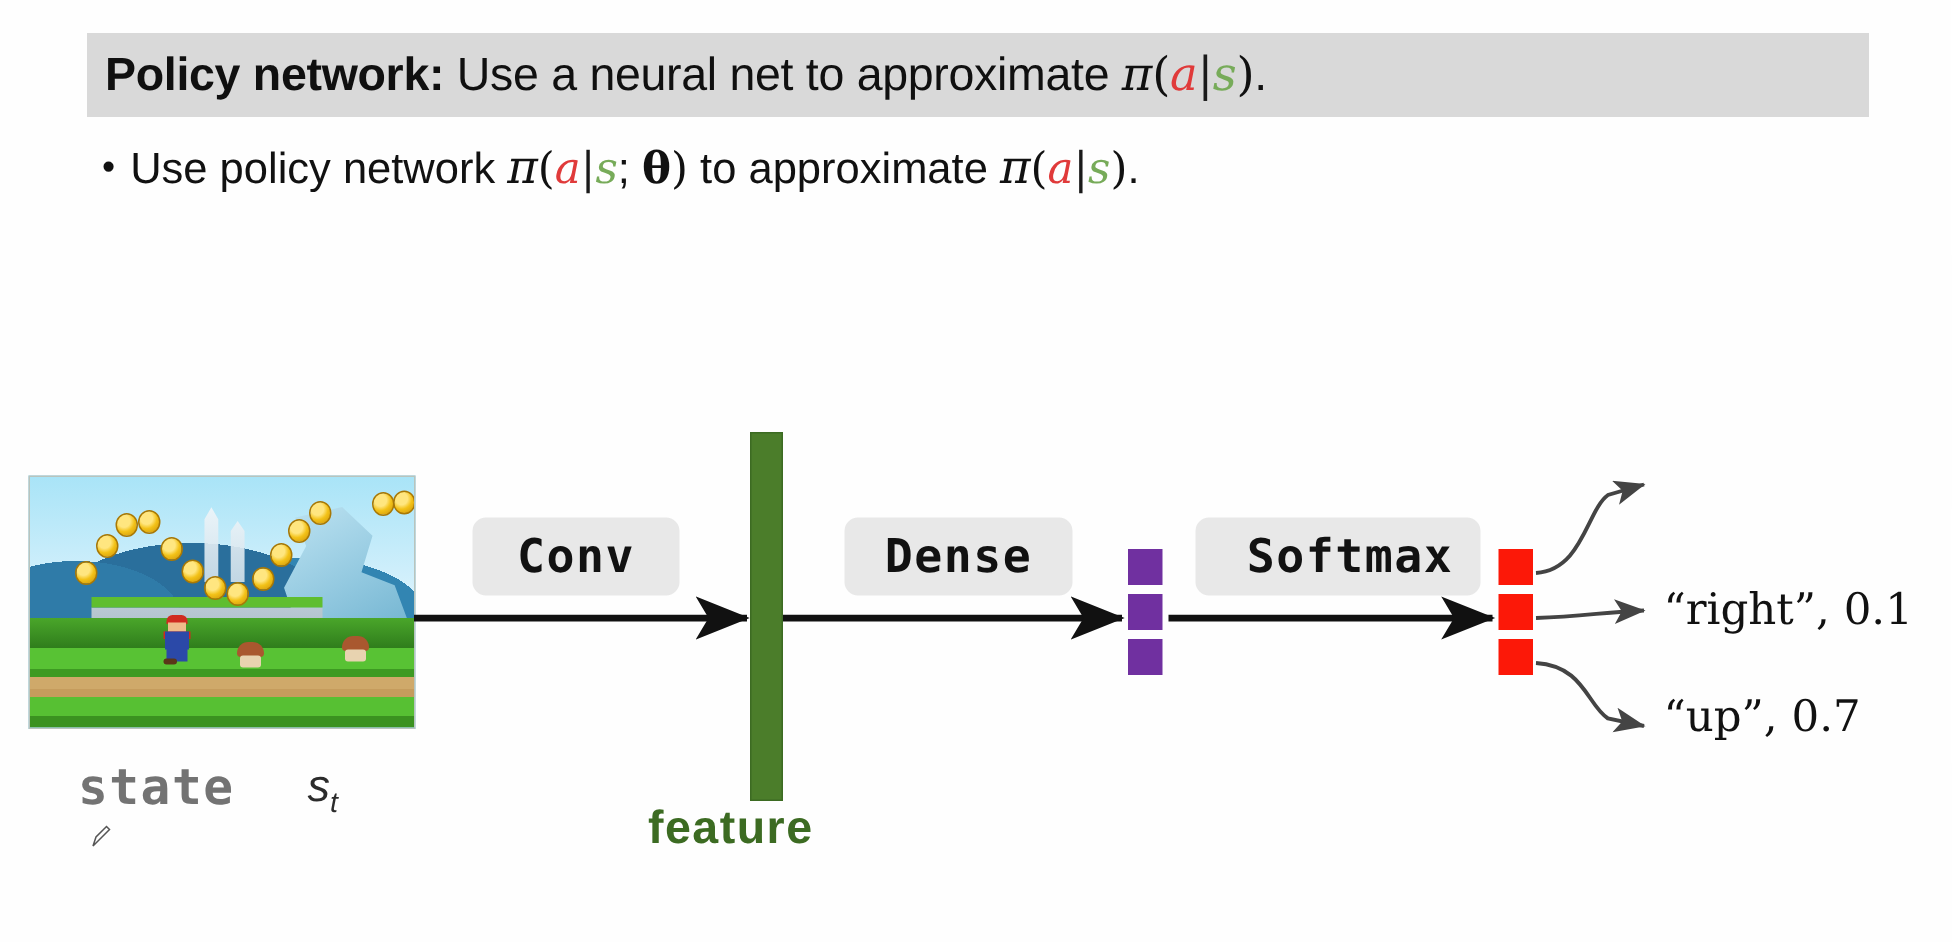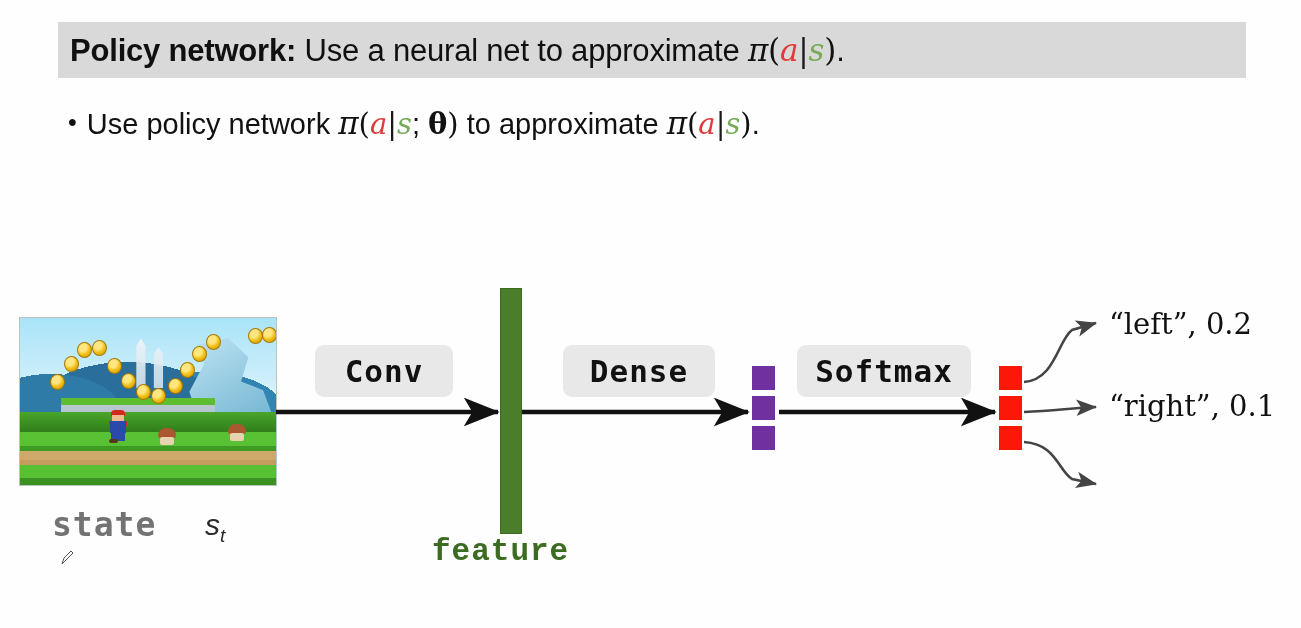--- a/index.html
+++ b/index.html
@@ -44,21 +44,21 @@
   .theta { font-family: "DejaVu Serif", serif; font-weight: bold; }
 
   
   .bullet-line {
     position: absolute;
     font-size: 29px;
     color: #111111;
     white-space: nowrap;
     font-family: "Liberation Sans", sans-serif;
   }
-  #bullet-1 { left: 68px; top: 105px; }
+  #bullet-1 { left: 68px; top: 94px; }
   #bullet-2 { left: 68px; top: 153px; }
   .bullet-dot { font-size: 25px; padding-right: 10px; vertical-align: 3px; }
 
   
   #diagram { position: absolute; left: 0; top: 0; width: 1301px; height: 628px; }
 
   
   #state-image {
     position: absolute;
     left: 19px;
@@ -157,31 +157,31 @@
     border-radius: 9px;
     display: flex; align-items: center; justify-content: center;
     font-family: "DejaVu Sans Mono", monospace;
     font-weight: bold;
     font-size: 31px;
     color: #111111;
     letter-spacing: 1px;
   }
   #box-conv   { left: 315px; top: 345px; width: 138px; height: 52px; }
   #box-dense  { left: 563px; top: 345px; width: 152px; height: 52px; }
-  #box-softmax{ left: 797px; top: 345px; width: 174px; height: 52px; }
+  #box-softmax{ left: 797px; top: 345px; width: 174px; height: 52px; padding-left: 16px; }
 
   
   #feature-bar {
     position: absolute; left: 500px; top: 288px; width: 20px; height: 244px;
     background: #4b7d2a;
     border: 1px solid #3c6b22;
   }
   #feature-label {
     position: absolute; left: 432px; top: 534px;
-    font-family: Liberation Mono, monospace;
+    font-family: Liberation Sans, sans-serif;
     font-weight: bold; font-size: 31px; color: #3c6b22;
     letter-spacing: 1px;
   }
 
   
   .unit-stack { position: absolute; display: flex; flex-direction: column; gap: 6px; }
   #purple-stack { left: 752px; top: 366px; }
   #red-stack    { left: 999px; top: 366px; }
   .unit { width: 23px; height: 24px; }
   .unit.purple { background: #7030a0; }
@@ -309,17 +309,17 @@
 
       <line x1="522" y1="412" x2="748" y2="412" stroke="#111" stroke-width="4.5" marker-end="url(#ah)"></line>
 
       <line x1="779" y1="412" x2="995" y2="412" stroke="#111" stroke-width="4.5" marker-end="url(#ah)"></line>
 
       <path d="M1024,382 C1055,380 1058,340 1072,330 L1096,323" fill="none" stroke="#444" stroke-width="2.6" marker-end="url(#ah2)"></path>
       <path d="M1024,412 C1055,411 1070,408 1096,407" fill="none" stroke="#444" stroke-width="2.6" marker-end="url(#ah2)"></path>
       <path d="M1024,442 C1056,444 1058,470 1072,479 L1096,484" fill="none" stroke="#444" stroke-width="2.6" marker-end="url(#ah2)"></path>
     </svg>
 
-    <div class="out-label" id="out-0">“left”, 0.2</div>
     <div class="out-label" id="out-1">“right”, 0.1</div>
+    <div class="out-label" id="out-2">“up”, 0.7</div>
   </div>
 
 </div>
 
 </body></html>

